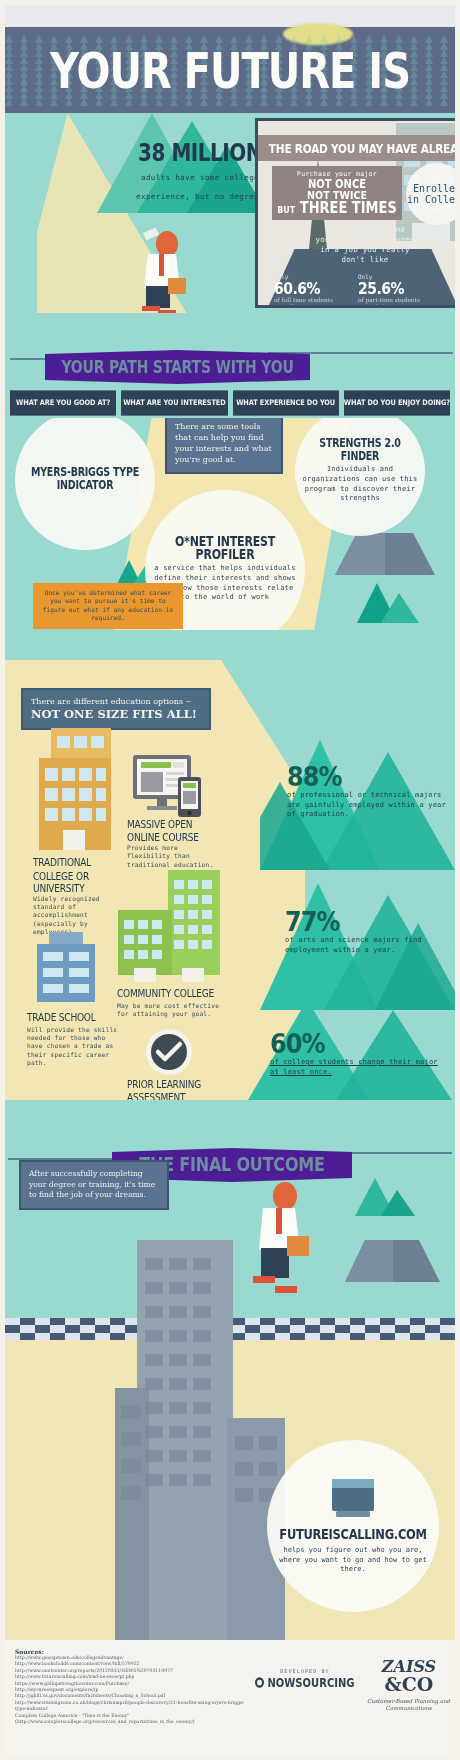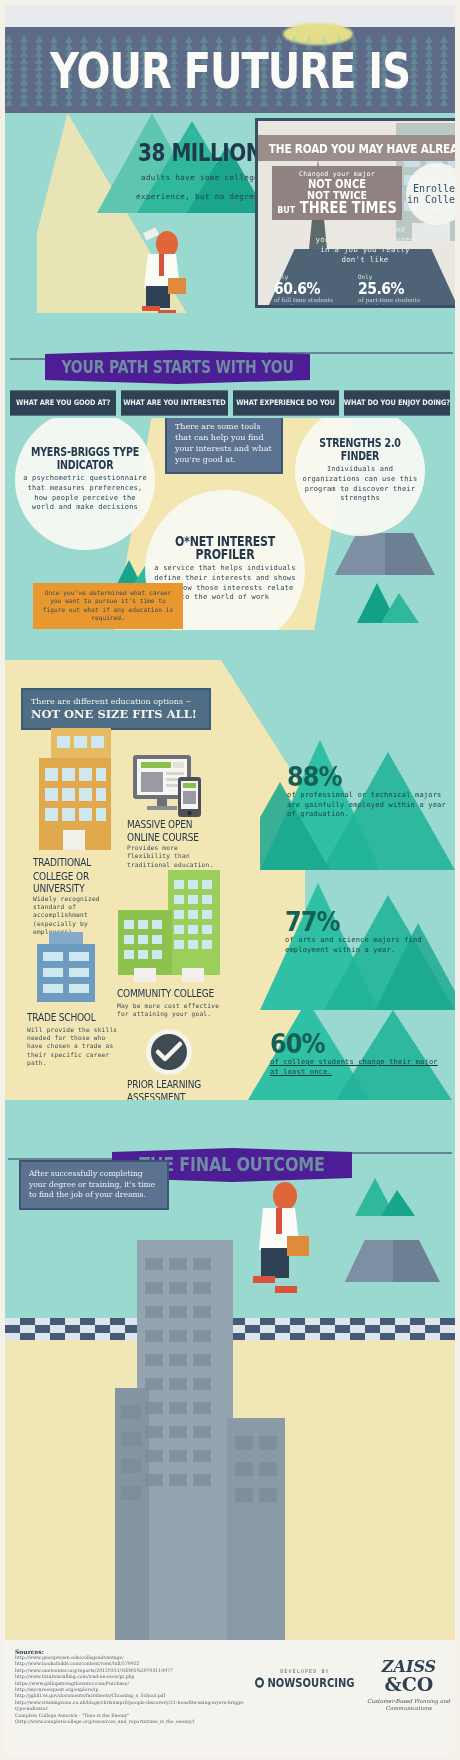--- a/index.html
+++ b/index.html
@@ -243,21 +243,21 @@
         <i style="left:8px;top:78px;width:16px;height:10px"></i>
           <i style="left:30px;top:78px;width:16px;height:10px"></i>
         <i style="left:52px;top:78px;width:12px;height:10px"></i>
         <i style="left:16px;top:100px;width:38px;height:18px;background:#e6eae8"></i>
       </div>
       <div class="road"></div>
       <div class="roadwide"></div>
       <div class="road-title">THE ROAD YOU MAY HAVE ALREADY TAKEN</div>
 
       <div class="tagA">
-        <div class="l1">Changed your major</div>
+        <div class="l1">Purchase your major</div>
         <div class="l2">NOT ONCE</div>
         <div class="l3">NOT TWICE</div>
         <div class="l4"><small>BUT</small> <span>THREE TIMES</span></div>
       </div>
 
       <div class="circ-enr">Enrolled in College</div>
       <div class="gradtxt">You graduated and you've found measures in a job you really don't like</div>
 
       <div class="pcell" style="left:16px">
         <div class="hd"><span>Only</span> <b>60.6%</b></div>
@@ -296,21 +296,20 @@
       <polygon points="22,0 78,0 100,42 0,42" fill="#6d7f93"></polygon>
       <polygon points="22,0 50,0 50,42 0,42" fill="#7d8fa2"></polygon>
     </svg>
     <svg style="position:absolute;left:352px;top:165px;width:62px;height:40px" viewBox="0 0 62 40">
       <polygon points="20,0 40,40 0,40" fill="#11a188"></polygon>
         <polygon points="42,10 62,40 24,40" fill="#2fb89c"></polygon>
     </svg>
 
     <div class="circ" style="left:10px; top:-8px; width:140px; height:140px;">
       <h4>MYERS-BRIGGS TYPE INDICATOR</h4>
-      <p>a psychometric questionnaire that measures preferences, how people perceive the world and make decisions</p>
     </div>
     <div class="circ" style="left:290px; top:-12px; width:130px; height:130px;">
       <h4>STRENGTHS 2.0 FINDER</h4>
       <p>Individuals and organizations can use this program to discover their strengths</p>
     </div>
     <div class="circ" style="left:140px; top:72px; width:160px; height:160px;">
       <h4 style="font-size:11px">O*NET INTEREST PROFILER</h4>
       <p>a service that helps individuals define their interests and shows them how those interests relate to the world of work</p>
     </div>
 
@@ -593,20 +592,29 @@
         <rect x="6" y="246" width="20" height="14"></rect>
         <rect x="120" y="196" width="18" height="14"></rect>
           <rect x="144" y="196" width="18" height="14"></rect>
         <rect x="120" y="222" width="18" height="14"></rect>
           <rect x="144" y="222" width="18" height="14"></rect>
         <rect x="120" y="248" width="18" height="14"></rect>
           <rect x="144" y="248" width="18" height="14"></rect>
       </g>
     </svg>
 
+    <div class="urlcirc">
+      <svg width="46" height="42" viewBox="0 0 46 42">
+        <rect x="2" y="2" width="42" height="32" rx="2" fill="#4f6e85"></rect>
+        <rect x="2" y="2" width="42" height="9" fill="#7ea9c3"></rect>
+        <rect x="6" y="34" width="34" height="6" rx="1.5" fill="#6d8da0"></rect>
+      </svg>
+      <h4>FUTUREISCALLING.COM</h4>
+      <p>helps you figure out who you are, where you want to go and how to get there.</p>
+    </div>
   </div>
 
   <div class="footer">
     <div class="src">
       <div class="h">Sources:</div>
       <div class="l">http://www.georgetown.edu/collegeadvantage/</div>
       <div class="l">http://www.bookofodds.com/content/view/full/579922</div>
       <div class="l">http://www.onetcenter.org/reports/20120331/NEWS%20703119977</div>
       <div class="l">http://www.futureiscalling.com/trad-us-excerpt.php</div>
       <div class="l">https://www.gallupstrengthcenter.com/Purchase/</div>

